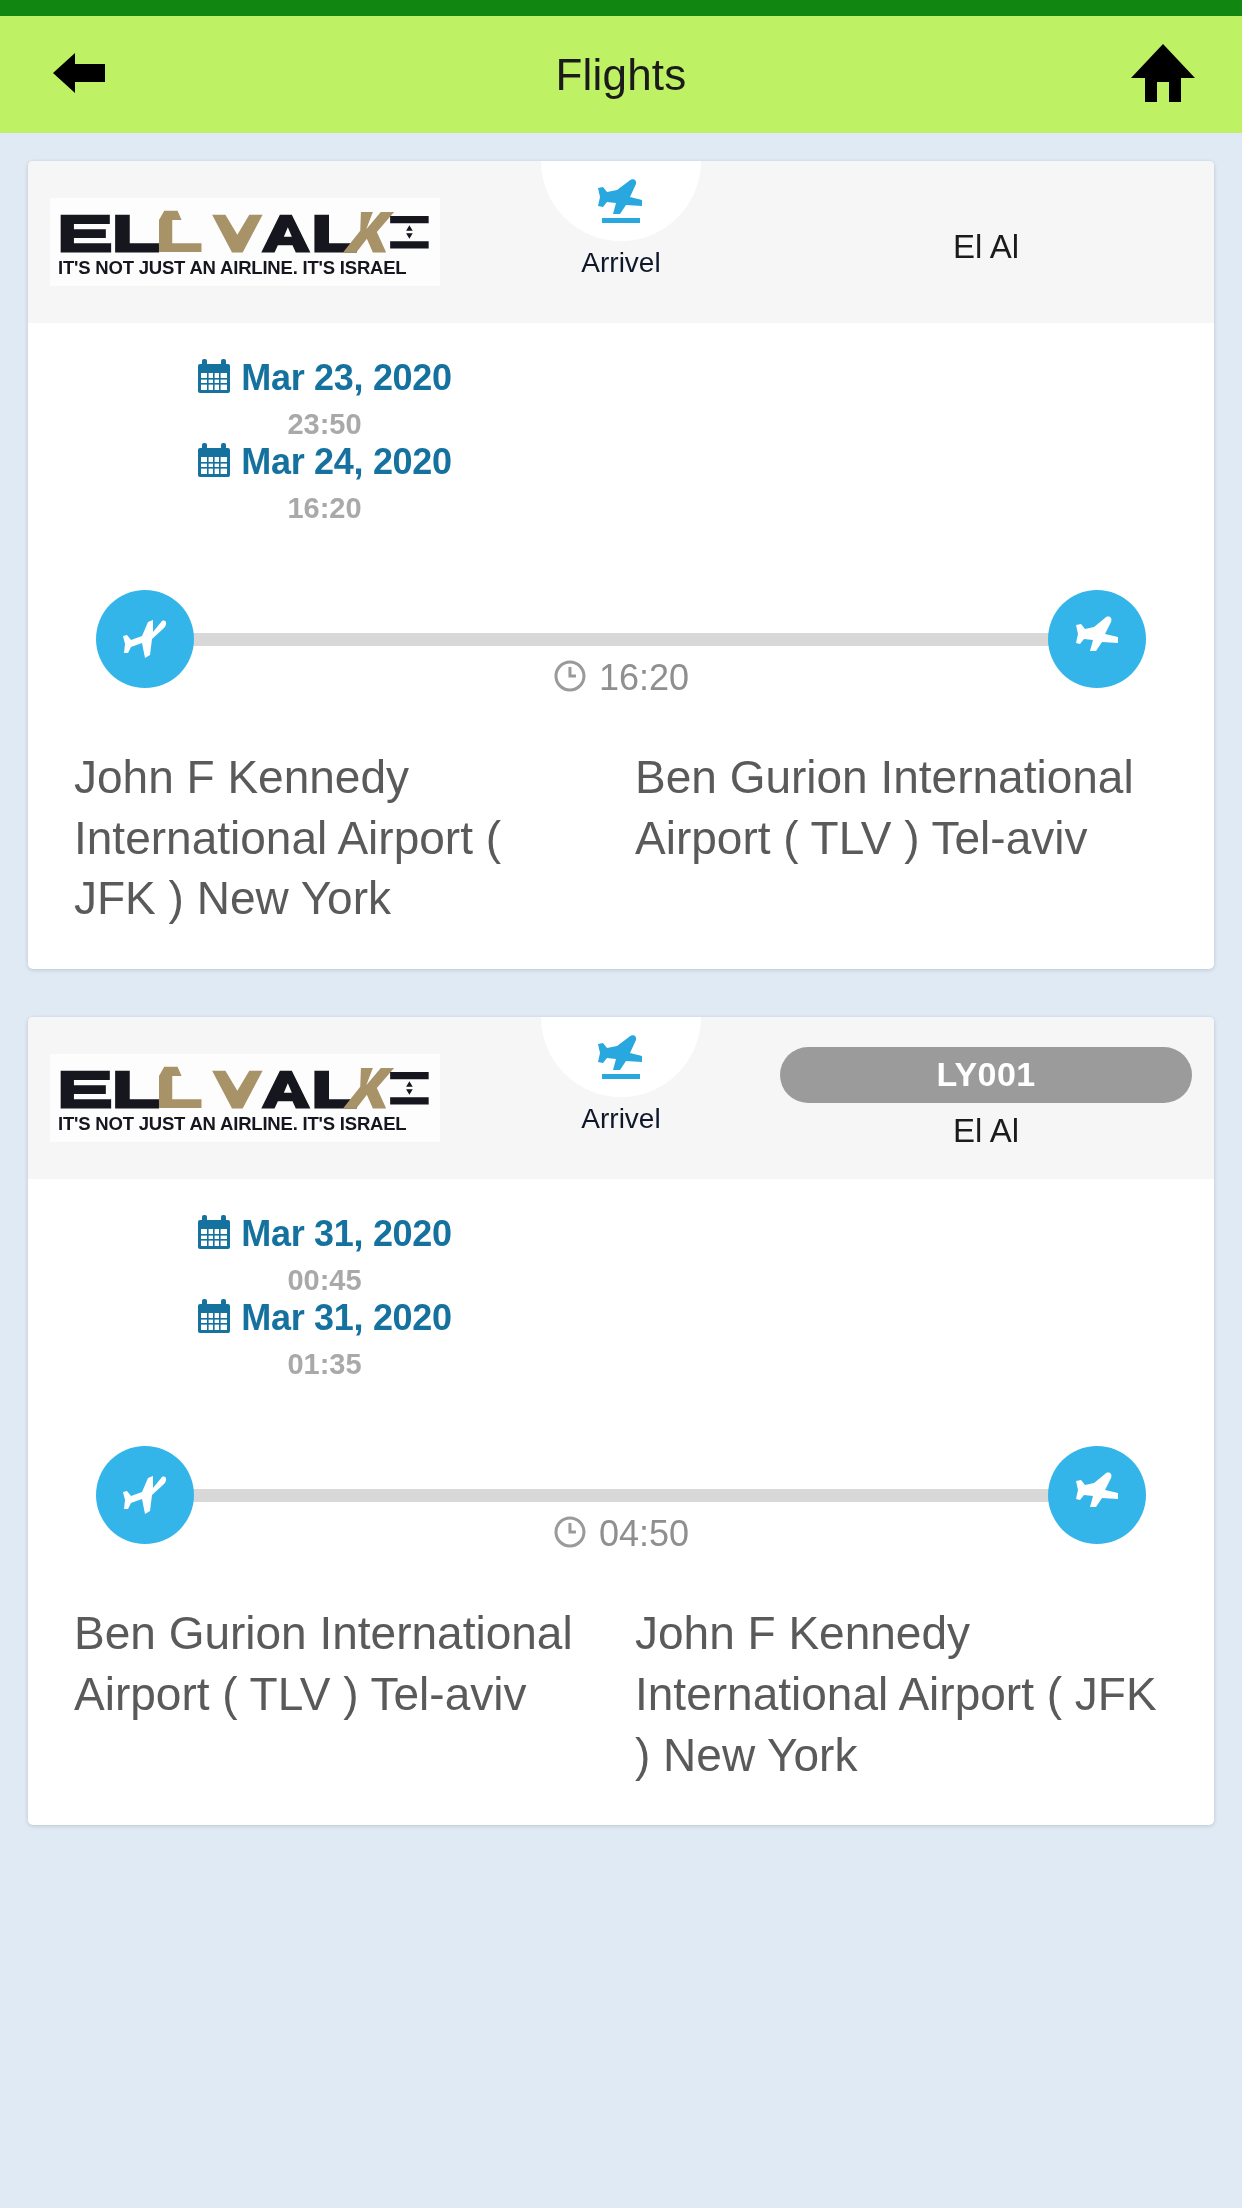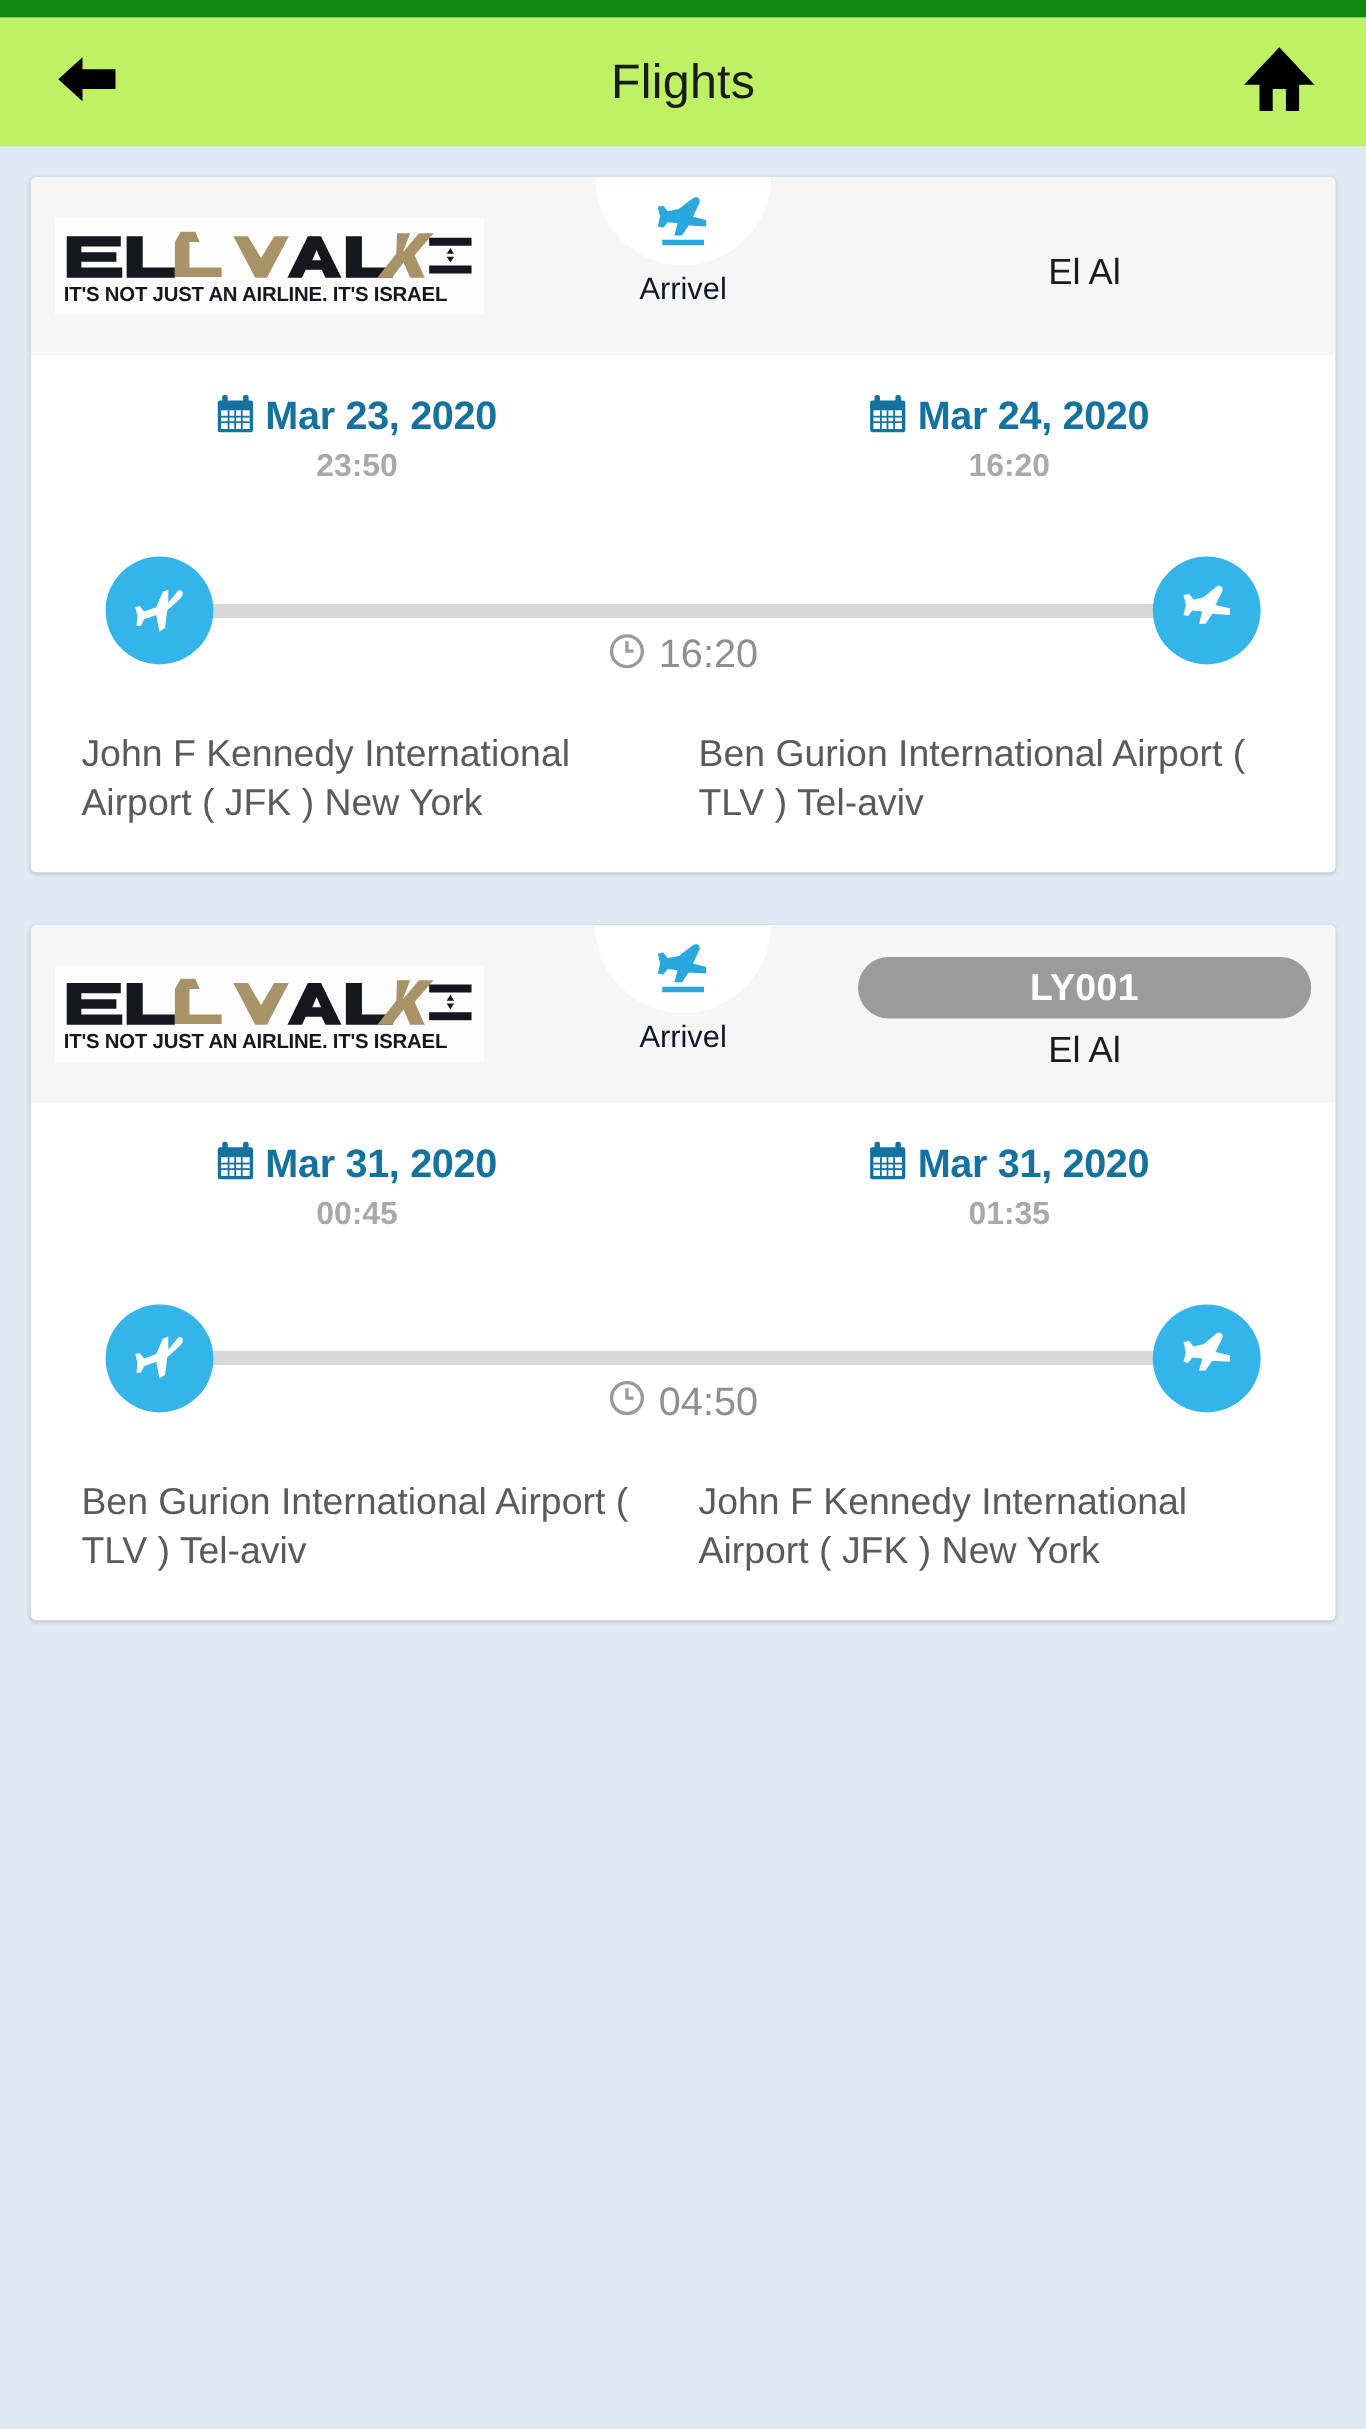--- a/index.html
+++ b/index.html
@@ -165,20 +165,21 @@
     color: #1b1b1b;
     margin-top: 9px;
   }
 
   
   .card-body { padding: 0 0 40px 0; }
 
   .row-dates {
     display: flex;
     padding: 34px 0 0 0;
+    flex-direction: column;
   }
 
   .col {
     width: 50%;
     display: flex;
     flex-direction: column;
     align-items: center;
   }
 
   .date-line {
@@ -249,21 +250,21 @@
 
   
   .row-airports {
     display: flex;
     padding: 0 46px;
     margin-top: 8px;
   }
 
   .airport {
     width: 50%;
-    font-size: 34px;
+    font-size: 46px;
     line-height: 1.32;
     color: #5a5a5a;
     padding-right: 36px;
   }
   .airport.dest { padding-right: 0; padding-left: 14px; }
 </style>
 </head>
 <body>
 
 <div id="status-bar"></div>

